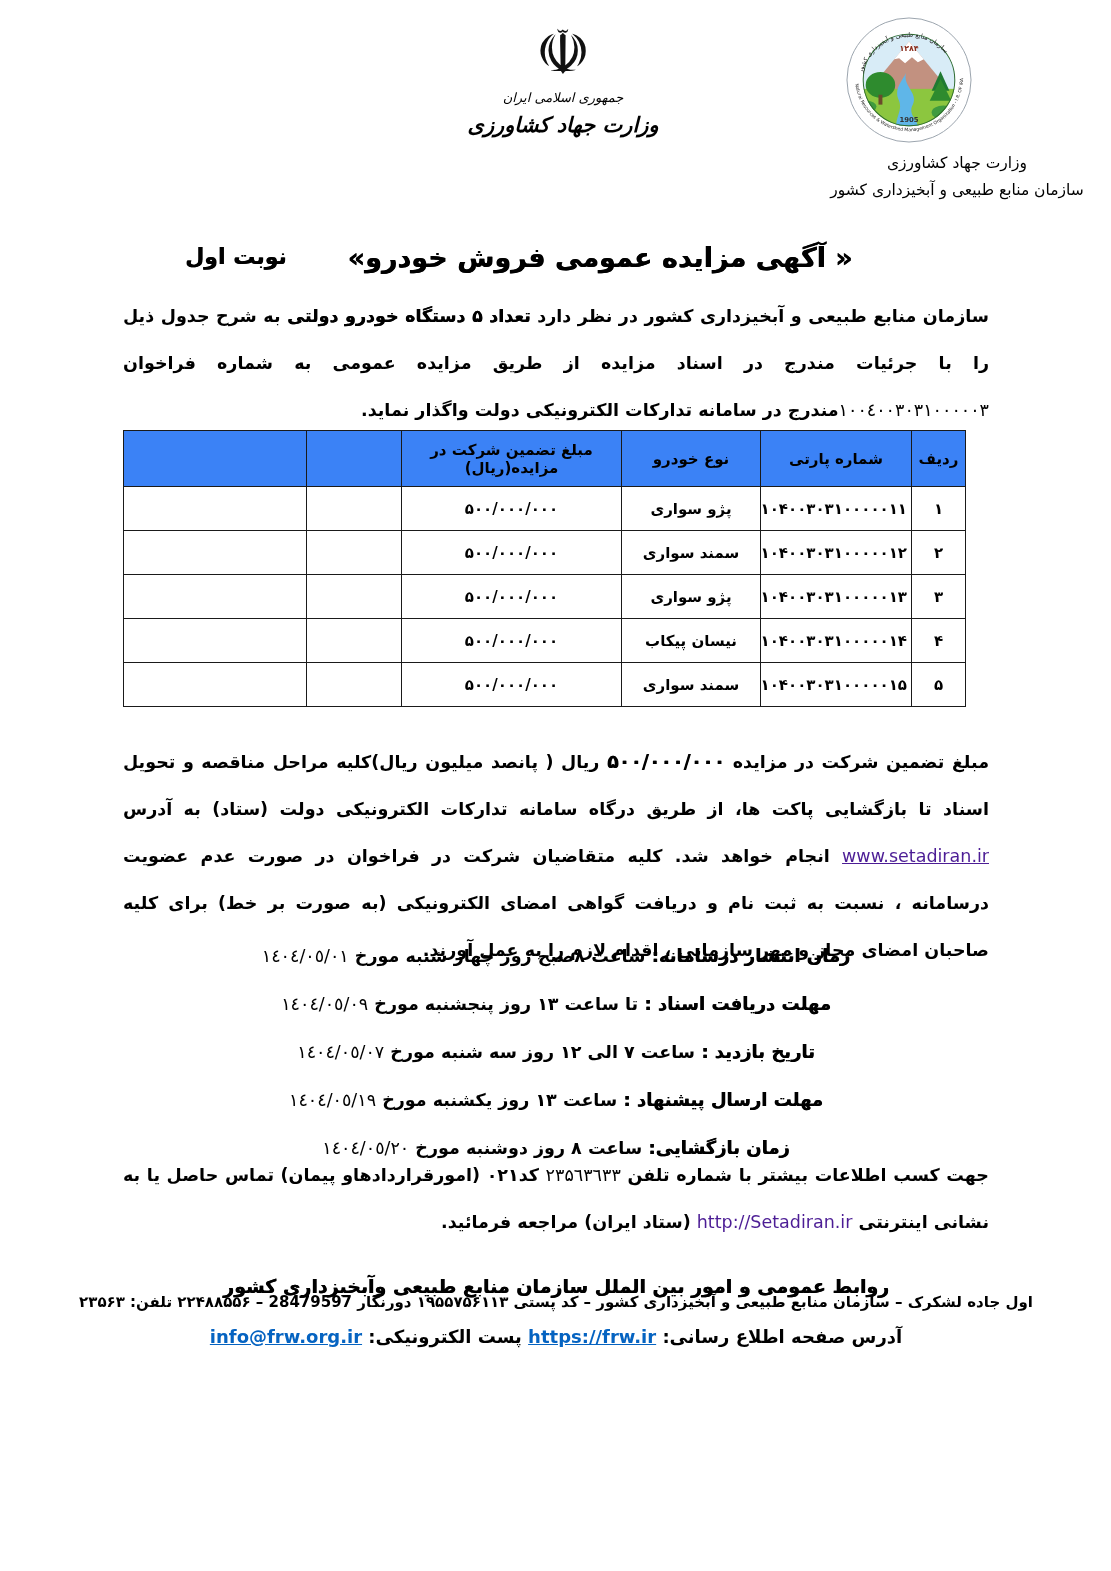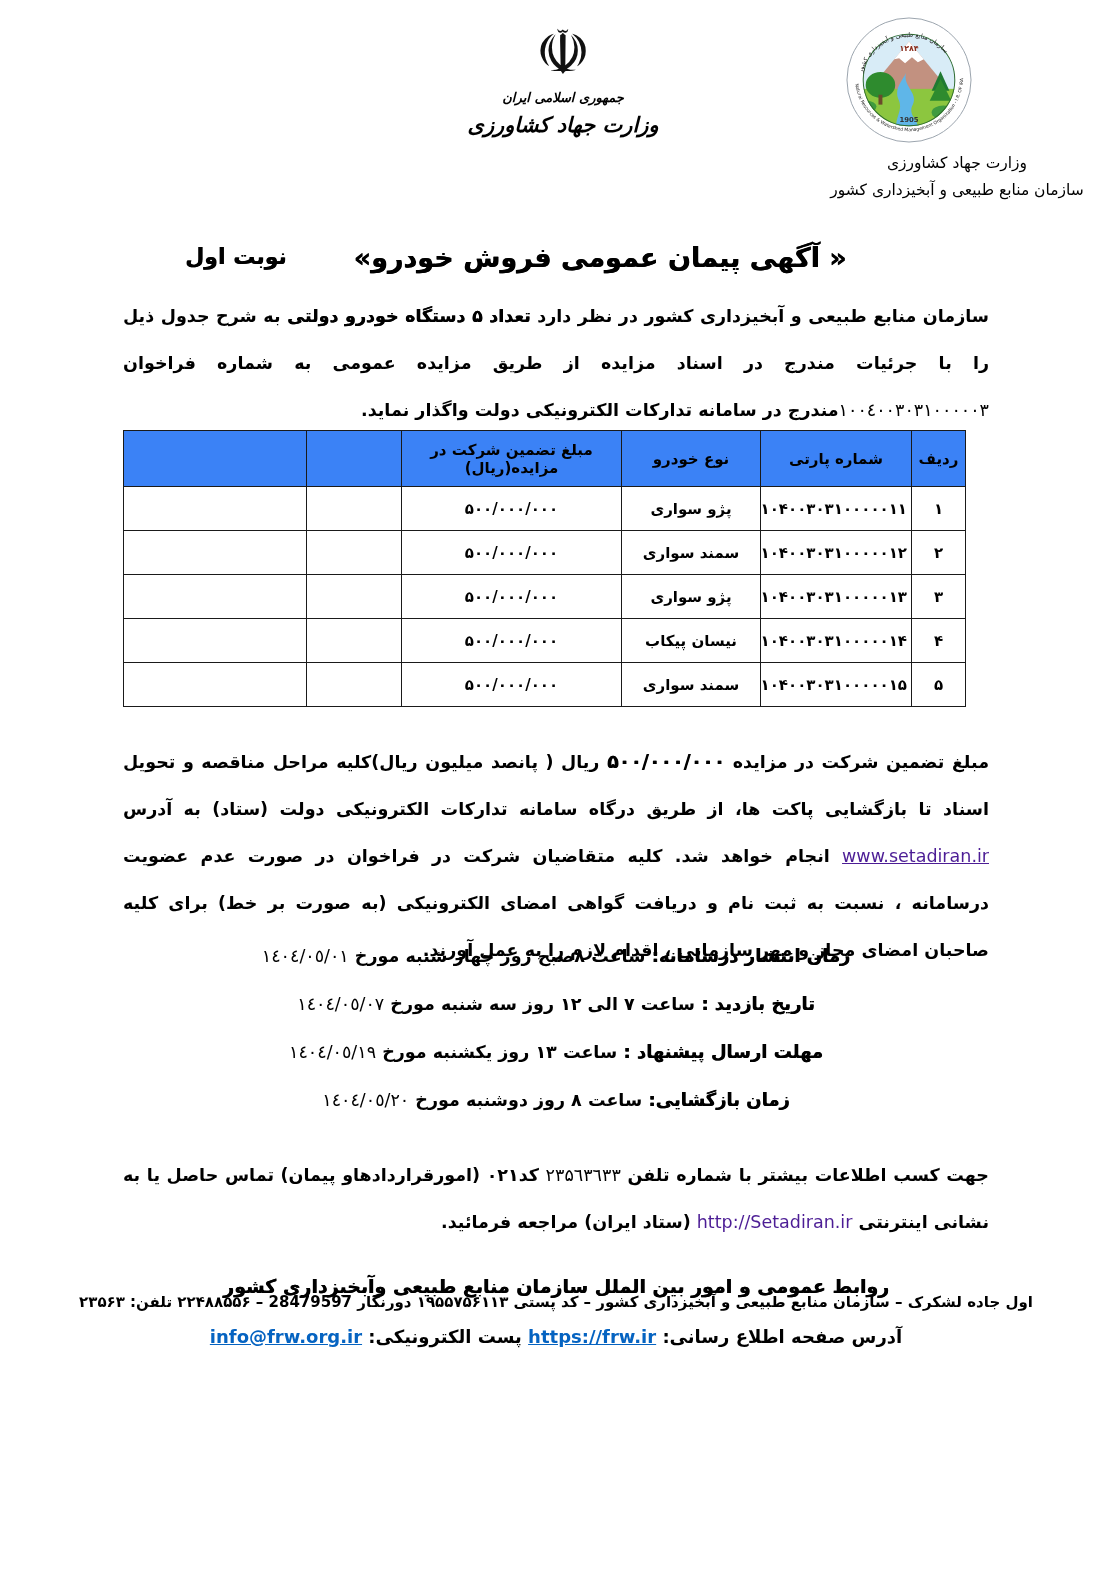--- a/index.html
+++ b/index.html
@@ -5,21 +5,21 @@
   * { margin:0; padding:0; box-sizing:border-box; }
   body { background:#888; font-family:"DejaVu Sans", sans-serif; }
   .page {
     position:relative; width:1111px; height:1571px; margin:0 auto;
     background:#ffffff; overflow:hidden; color:#000;
     font-family:"DejaVu Sans", sans-serif;
   }
   
   .emblem-center { position:absolute; top:18px; left:438px; width:250px; text-align:center; }
   .emblem-glyph { font-size:62px; line-height:70px; color:#111; }
-  .emblem-country { font-size:13px; font-weight:700; font-style:italic; margin-top:2px; letter-spacing:.5px; }
+  .emblem-country { font-size:13px; font-weight:400; font-style:italic; margin-top:2px; letter-spacing:.5px; }
   .emblem-ministry { font-size:21px; font-weight:700; font-style:italic; margin-top:8px; }
   .org-logo { position:absolute; top:16px; left:845px; width:128px; height:128px; }
   .org-lines { position:absolute; top:150px; right:14px; width:280px; text-align:center;
                font-size:15.5px; line-height:1.75; direction:rtl; }
   
   .title-row { position:absolute; top:242px; left:0; width:100%; height:48px; }
   .doc-title { position:absolute; left:170px; width:860px; text-align:center; direction:rtl;
                font-size:27px; font-weight:900; text-shadow:.5px 0 0 #000; }
   .doc-note  { position:absolute; left:185px; top:2px; font-size:22px; font-weight:900;
                text-shadow:.5px 0 0 #000; direction:rtl; }
@@ -97,21 +97,21 @@
       </text>
     </svg>
   </div>
 
   <div class="org-lines">
     <div>وزارت جهاد کشاورزی</div>
     <div>سازمان منابع طبیعی و آبخیزداری کشور</div>
   </div>
 
   <div class="title-row">
-    <div class="doc-title">« آگهی پیمان عمومی فروش خودرو»</div>
+    <div class="doc-title">« آگهی مزایده عمومی فروش خودرو»</div>
     <div class="doc-note">نوبت اول</div>
   </div>
 
   <p class="para" style="top:293px;">
     <span>سازمان منابع طبیعی و  آبخیزداری کشور در نظر دارد  </span><span class="b-heavy">تعداد ۵ دستگاه خودرو دولتی</span><span>  به شرح جدول ذیل را با جرئیات مندرج در اسناد مزایده از طریق مزایده عمومی به شماره فراخوان  </span><span class="num">١٠٠٤٠٠٣٠٣١٠٠٠٠٠٣</span><span>مندرج در سامانه تدارکات الکترونیکی دولت واگذار نماید.</span>
   </p>
 
   <table class="lots">
     <colgroup>
       <col style="width:54px">
@@ -177,20 +177,23 @@
 
   <p class="para" style="top:738px;">
     <span>مبلغ تضمین شرکت در مزایده </span><span class="amount-inline">۵۰۰/۰۰۰/۰۰۰</span><span> ریال ( پانصد میلیون ریال)کلیه مراحل مناقصه و تحویل اسناد تا بازگشایی پاکت ها، از طریق درگاه سامانه تدارکات الکترونیکی دولت (ستاد) به آدرس </span><a class="plain-link" href="#" dir="ltr">www.setadiran.ir</a><span> انجام خواهد شد. کلیه متقاضیان شرکت در فراخوان در صورت عدم عضویت درسامانه ، نسبت به ثبت نام و دریافت گواهی امضای الکترونیکی (به صورت بر خط) برای کلیه صاحبان امضای مجاز و مهر سازمانی ، اقدام لازم را به عمل آورند.</span>
   </p>
 
   <div class="sched">
     <div class="sched-line">
       <span class="sched-label">زمان انتشار درسامانه:</span><span> ساعت ۸صبح روز چهار شنبه مورخ </span><span class="date">١٤٠٤/٠٥/٠١</span>
     </div>
     <div class="sched-line">
+      <span class="sched-label">مهلت دریافت اسناد :</span><span> تا ساعت ۱۳ روز پنجشنبه مورخ </span><span class="date">١٤٠٤/٠٥/٠٩</span>
+    </div>
+    <div class="sched-line">
       <span class="sched-label">تاریخ بازدید :</span><span> ساعت ۷ الی ۱۲ روز سه شنبه مورخ </span><span class="date">١٤٠٤/٠٥/٠٧</span>
     </div>
     <div class="sched-line">
       <span class="sched-label">مهلت ارسال پیشنهاد :</span><span> ساعت ۱۳ روز یکشنبه مورخ </span><span class="date">١٤٠٤/٠٥/١٩</span>
     </div>
     <div class="sched-line">
       <span class="sched-label">زمان بازگشایی:</span><span> ساعت  ۸ روز دوشنبه مورخ </span><span class="date">١٤٠٤/٠٥/٢٠</span>
     </div>
   </div>
 

